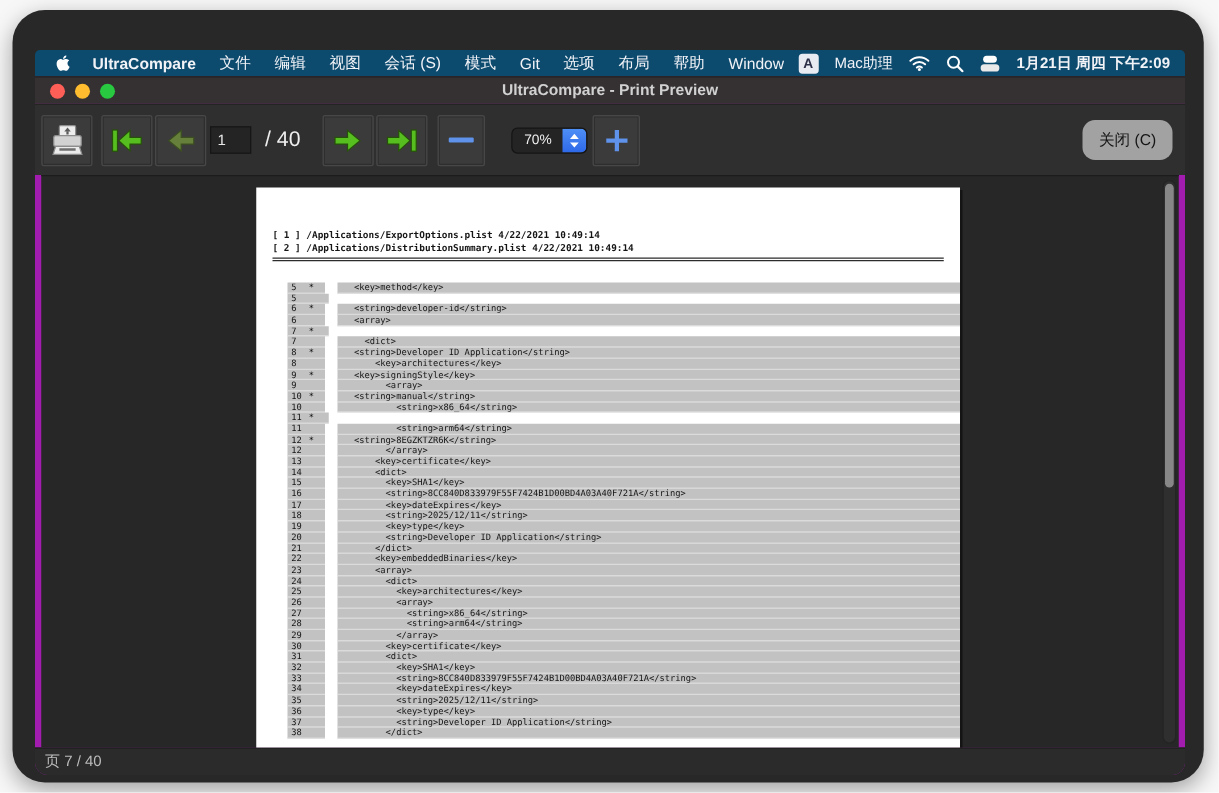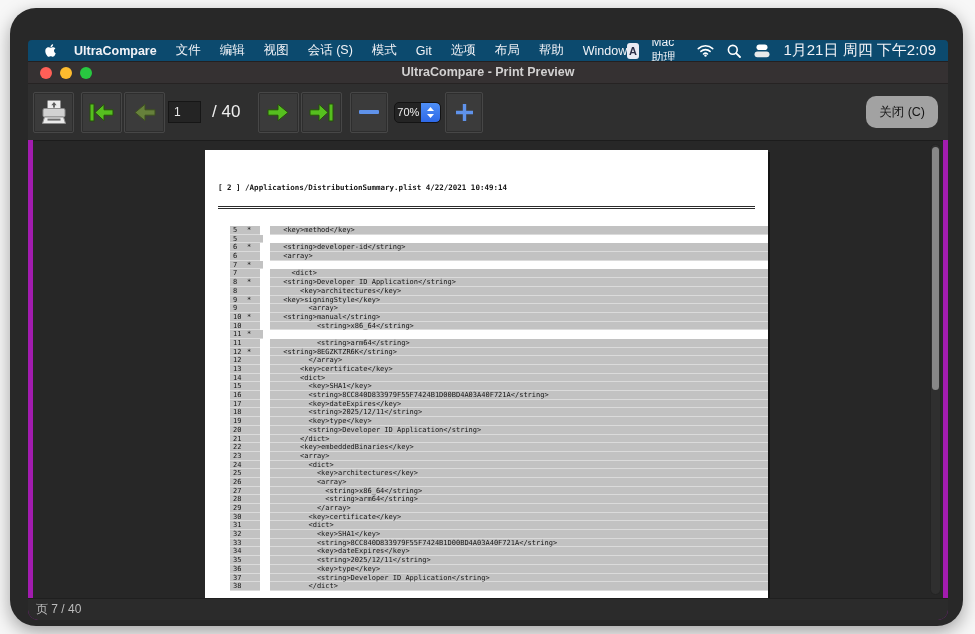--- a/index.html
+++ b/index.html
@@ -25,21 +25,21 @@
     height:21px; flex:0 0 21px; background:#0c4a6e; color:#f2f3f7;
     display:flex; align-items:center; padding:0 12px; font-size:12.5px;
   }
   .apple { display:flex; align-items:center; margin-left:4px; }
   .menu-items { display:flex; gap:19px; margin-left:17px; align-items:center; white-space:nowrap; }
   .menu-item { cursor:default; }
   .menu-item.app-name { font-weight:700; }
   .menu-right { margin-left:auto; display:flex; align-items:center; gap:13px; font-size:12px; }
   .ime { width:16px; height:16px; background:#e9ebf3; color:#2c3048; border-radius:3px;
          font-size:11px; font-weight:700; display:flex; align-items:center; justify-content:center; }
-  .clock { font-size:15px; font-weight:400; white-space:nowrap; }
+  .clock { font-size:12px; font-weight:700; white-space:nowrap; }
 
   
   .window { flex:1; display:flex; flex-direction:column; background:#a21caf; }
 
   .titlebar { height:22px; flex:0 0 22px; background:#353132; position:relative;
               border-top:1px solid #232021; }
   .lights { position:absolute; left:12px; top:5px; display:flex; gap:8px; }
   .light { width:12px; height:12px; border-radius:50%; }
   .light.red    { background:#ff5f57; }
   .light.yellow { background:#febc2e; }
@@ -51,21 +51,21 @@
              display:flex; align-items:center; padding:0 10px 0 5px; }
   .tbtn { width:41px; height:41px; background:#3b3b3b; border:1px solid #474747;
           box-shadow:inset 0 0 0 1px #2e2e2e; border-radius:2px;
           display:flex; align-items:center; justify-content:center; flex:0 0 auto; cursor:pointer; }
   .page-input { width:33px; height:22px; background:#242424; border:1px solid #161616;
                 color:#e8e8e8; font-size:12px; padding:0 5px; margin-left:3px;
                 font-family:"Liberation Sans", sans-serif; }
   .slash { color:#efefef; font-size:17px; margin:0 18px 0 11px; white-space:nowrap; }
   .zbtn { width:38px; }
   .minus-glyph { width:20px; height:3.5px; background:#5f92ea; border-radius:1px; }
-  .zoom-select { width:47px; height:21px; margin-left:6px; border-radius:5px; overflow:hidden;
+  .zoom-select { width:61px; height:21px; margin-left:21px; border-radius:5px; overflow:hidden;
                  display:flex; background:#242424; border:1px solid #141414; cursor:pointer; flex:0 0 auto;text-align:center; }
   .zoom-value { flex:1; color:#f0f0f0; font-size:11px; display:flex; align-items:center; justify-content:center; }
   .zoom-stepper { width:19px; background:linear-gradient(#4e8ff6,#2e69e8);
                   display:flex; align-items:center; justify-content:center; border-radius:0 4px 4px 0; }
   .close-btn { margin-left:auto; height:32px; padding:0 13px; border-radius:10px; background:#a2a2a2;
                color:#151515; font-size:12.5px; line-height:19px; border:none; cursor:pointer;
                font-family:"Liberation Sans", sans-serif; white-space:nowrap; }
 
   
   .viewport { flex:1; margin:0 5px; background:#272727; border-top:1px solid #1c1c1c;
@@ -232,21 +232,21 @@
               <path d="M8.8 2 H12.2 V8.8 H19 V12.2 H12.2 V19 H8.8 V12.2 H2 V8.8 H8.8 Z" fill="#5f92ea"></path>
             </svg>
           </span>
         </div>
 
         <button class="close-btn">关闭 (C)</button>
       </div>
 
       <div class="viewport">
         <div class="page">
-          <div class="doc-header" id="doc-header"><div>[ 2 ] /Applications/DistributionSummary.plist 4/22/2021 10:49:14</div></div>
+          <div class="doc-header" id="doc-header"><div>[ 1 ] /Applications/ExportOptions.plist 4/22/2021 10:49:14</div><div>[ 2 ] /Applications/DistributionSummary.plist 4/22/2021 10:49:14</div></div>
           <div class="doc-rule"></div>
           <div class="doc-table" id="doc-table">
               <div class="drow">
                 <span class="num">5<span class="star">*</span></span>
                 <span class="code">&lt;key&gt;method&lt;/key&gt;</span>
               </div>
               <div class="drow">
                 <span class="num">5<span class="star"></span></span>
               </div>
               <div class="drow">

